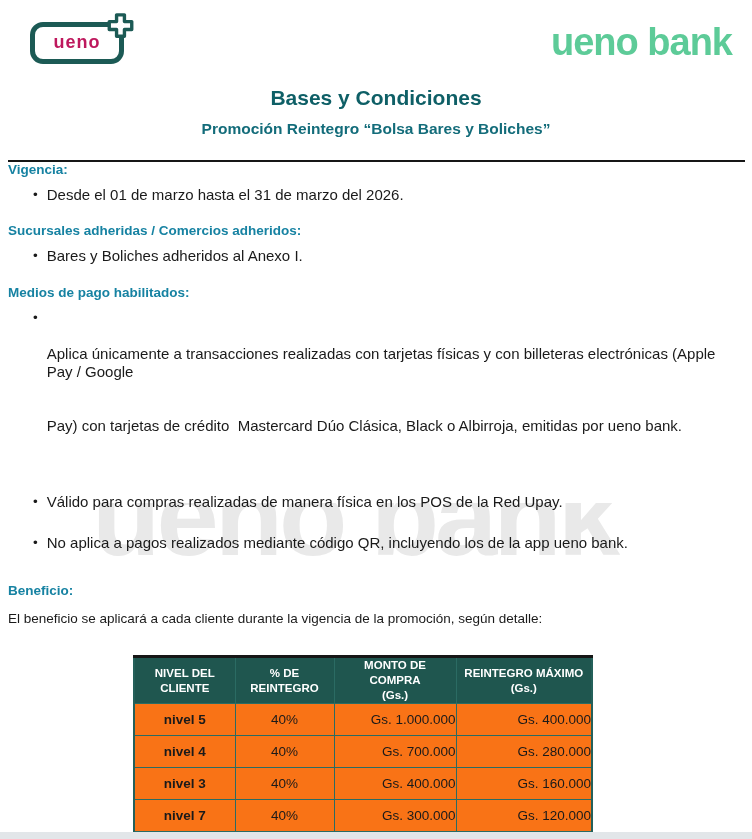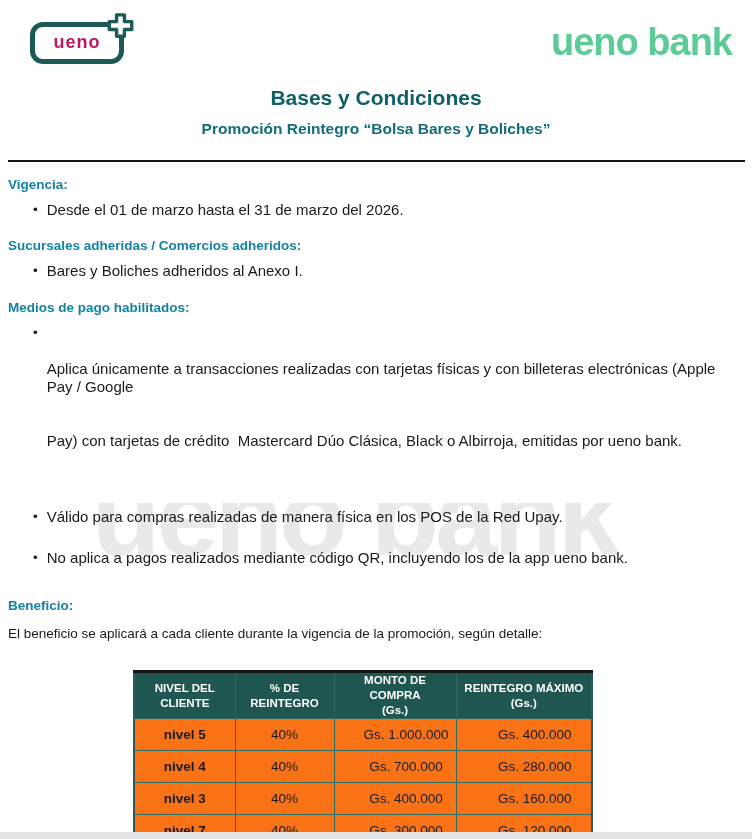--- a/index.html
+++ b/index.html
@@ -39,21 +39,21 @@
 
   
   .doc-title { text-align:center; color:#0e5f66; font-size:21px; font-weight:bold;
                margin-top:20px; }
   .doc-subtitle { text-align:center; color:#136c7a; font-size:15.5px; font-weight:bold;
                   margin-top:10px; }
   .rule { border:none; border-top:2px solid #161616; margin:22px 7px 0 8px; }
 
   
   .sec-heading { color:#1682a2; font-size:13.5px; font-weight:bold; margin-left:8px; }
-  .mt15 { margin-top:15px; } .mt19 { margin-top:19px; } .mt20 { margin-top:20px; }
+  .mt15 { } .mt19 { margin-top:19px; } .mt20 { margin-top:20px; }
   .mt31 { margin-top:31px; }
   .bullet { display:flex; margin-left:33px; margin-right:10px; font-size:15px;
             line-height:18px; }
   .bullet::before { content:"•"; margin-right:9px; font-size:13.5px; }
   .bullet .txt { white-space:pre-wrap; }
   .b-mt9  { margin-top:9px; }
   .b-mt22 { margin-top:22px; }
   .b-mt23 { margin-top:23px; }
   .intro { margin:12px 8px 0 8px; font-size:13.5px; line-height:18px; }
 
@@ -72,21 +72,21 @@
     height:32px; font-size:13.5px; border:1.5px solid #2b6b63; background:#f97316;
     vertical-align:middle;
   }
   .levels-table col.c1 { width:101px; }
   .levels-table col.c2 { width:99px; }
   .levels-table col.c3 { width:122px; }
   .levels-table col.c4 { width:136px; }
   .levels-table td:nth-child(1) { font-weight:bold; text-align:center; }
   .levels-table td:nth-child(2) { text-align:center; }
   .levels-table td:nth-child(3), .levels-table td:nth-child(4) {
-    text-align:center; padding-left:22px; }
+    text-align:right; padding-left:22px; }
 
   .bottom-strip { position:absolute; left:0; bottom:0; width:752px; height:7px;
                   background:#e2e6e9; z-index:2; }
 </style>
 </head>
 <body>
 
 <div class="page">
 
   <div class="wm-clip">

